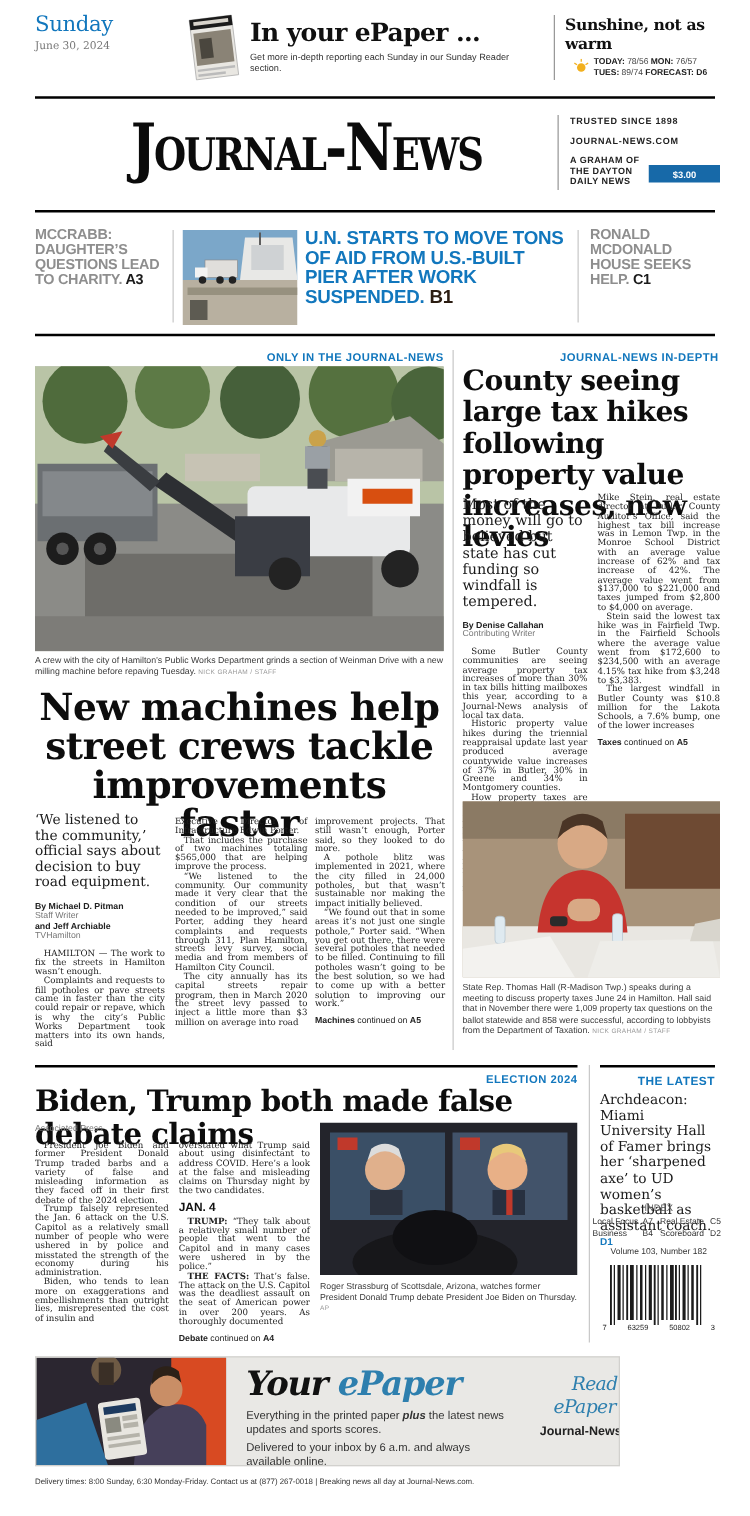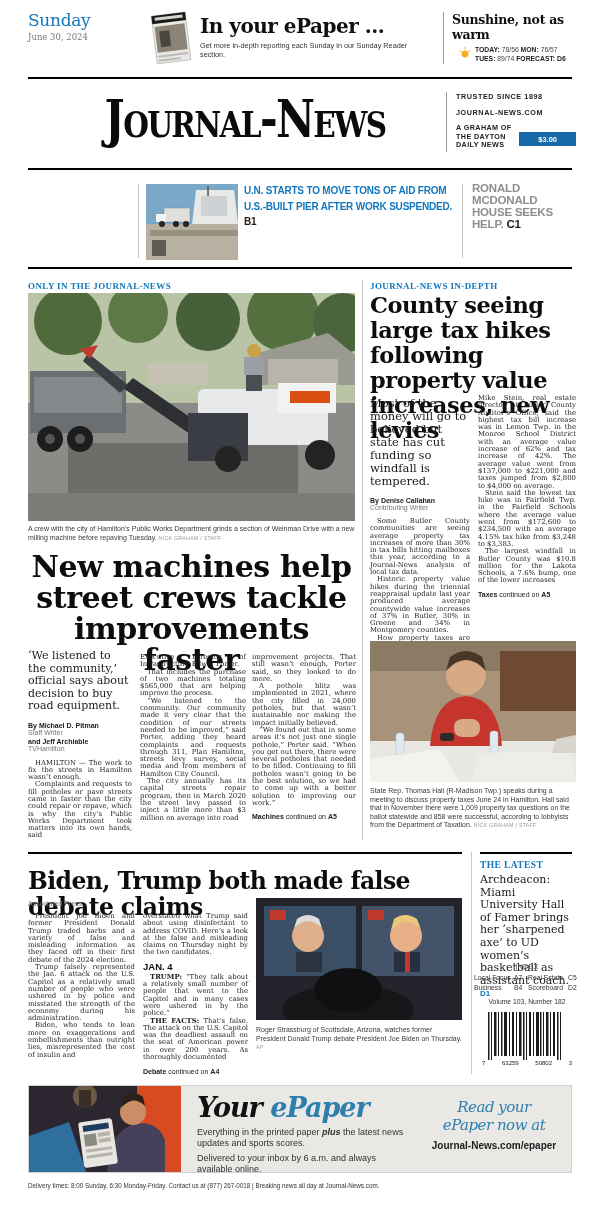--- a/index.html
+++ b/index.html
@@ -3,36 +3,36 @@
 <meta charset="utf-8">
 <style>
   * { margin:0; padding:0; box-sizing:border-box; }
   html,body { background:#fff; }
   .page { position:relative; width:600px; height:1213px; background:#fff; overflow:hidden;
           font-family:"DejaVu Serif", serif; color:#111; }
   .abs { position:absolute; }
   .rule { position:absolute; background:#000; }
   .vdiv { position:absolute; width:1px; background:#c9c9c9; }
   .sans { font-family:"Liberation Sans", sans-serif; }
-  .kicker { font-family:Liberation Serif, serif; font-weight:bold; font-size:9px;
-            letter-spacing:.4px; color:#1277bd; text-align:left; }
+  .kicker { font-family:Liberation Sans, sans-serif; font-weight:bold; font-size:9px;
+            letter-spacing:.4px; color:#1277bd; text-align:right; }
   .headline { font-weight:bold; letter-spacing:-.4px; color:#0d0d0d; }
   .deck { font-size:11px; line-height:12.5px; color:#1a1a1a; }
   .byline-name { font-family:"Liberation Sans", sans-serif; font-weight:bold; font-size:7px; color:#222; }
   .byline-role { font-family:"Liberation Sans", sans-serif; font-size:7px; color:#777; }
   .body-col p { font-size:6.9px; line-height:7.3px; text-align:justify; text-indent:7px; color:#222; }
   .body-col p.noindent { text-indent:0; }
   .caption { font-family:"Liberation Sans", sans-serif; font-size:7px; line-height:8.6px; color:#3a3a3a; }
   .credit { font-size:5.2px; color:#999; letter-spacing:.3px; }
   .continued { font-family:"Liberation Sans", sans-serif; font-size:7px; color:#222; }
   .continued b { font-weight:bold; }
   .promo-gray { font-family:"Liberation Sans", sans-serif; font-weight:bold; font-size:11.5px;
                 line-height:12px; color:#8e8e8e; letter-spacing:-.2px; }
   .promo-gray .pg { color:#1a1a1a; }
-  .promo-blue { font-family:"Liberation Sans", sans-serif; font-weight:bold; font-size:10px;
+  .promo-blue { font-family:"Liberation Sans", sans-serif; font-weight:bold; font-size:15px;
                 line-height:15.5px; color:#1277bd; letter-spacing:-.2px; }
   .promo-blue .pg { color:#2b1d12; }
   .wlbl { font-weight:bold; color:#222; }
   .idx { font-family:"Liberation Sans", sans-serif; font-size:6.8px; color:#333; }
   .lead-in { font-weight:bold; }
   svg { display:block; }
 </style>
 </head>
 <body>
 
@@ -104,20 +104,23 @@
         <div>A GRAHAM OF</div>
         <div>THE DAYTON</div>
         <div>DAILY NEWS</div>
       </div>
       <div style="background:#1769a8; color:#fff; font-size:7.5px; font-weight:bold; padding:3px 19px; height:14px; margin-top:8px;">$3.00</div>
     </div>
   </div>
 
   <div class="rule" style="left:28px; top:168px; width:544px; height:1.5px;"></div>
 
+  <div class="abs promo-gray" style="left:28px; top:182px; width:102px;">
+    <span>MCCRABB: DAUGHTER’S QUESTIONS LEAD TO CHARITY. </span><span class="pg">A3</span>
+  </div>
   <div class="vdiv" style="left:138px; top:184px; height:74px;"></div>
 
   <svg class="abs" style="left:146px; top:184px;" width="92" height="76" viewBox="0 0 92 76">
     <rect width="92" height="40" fill="#7ba7c9"></rect>
     <rect y="40" width="92" height="36" fill="#b8b0a0"></rect>
     <polygon points="50,6 88,6 92,40 46,40" fill="#e8e8e6"></polygon>
     <rect x="55" y="12" width="26" height="20" fill="#cfd2d4"></rect>
     <line x1="62" y1="2" x2="62" y2="12" stroke="#555" stroke-width="1.5"></line>
     <rect x="18" y="24" width="26" height="14" fill="#e0dedb" stroke="#888" stroke-width="0.5"></rect>
     <rect x="10" y="30" width="10" height="8" fill="#f3f3f3"></rect>
@@ -254,20 +257,21 @@
     <rect x="120" y="90" width="8" height="24" rx="3" fill="#dfeaf0" stroke="#b5c6d0" stroke-width="0.6"></rect>
     <polygon points="0,118 70,108 90,141 0,141" fill="#f3f2ef"></polygon>
     <polygon points="110,112 200,110 206,141 100,141" fill="#eeede9"></polygon>
     <polygon points="186,98 206,94 206,112 182,112" fill="#d8d5cd"></polygon>
   </svg>
   <div class="abs caption" style="left:370px; top:787px; width:206px;">
     <span>State Rep. Thomas Hall (R-Madison Twp.) speaks during a meeting to discuss property taxes June 24 in Hamilton. Hall said that in November there were 1,009 property tax questions on the ballot statewide and 858 were successful, according to lobbyists from the Department of Taxation. </span><span class="credit">NICK GRAHAM / STAFF</span>
   </div>
 
   <div class="rule" style="left:28px; top:852px; width:434px; height:2px;"></div>
+  <div class="abs kicker" style="left:28px; top:858px; width:434px;">ELECTION 2024</div>
   <div class="abs headline" style="left:28px; top:868px; width:440px; font-size:23.5px; line-height:26px; letter-spacing:-.6px;">Biden, Trump both made false debate claims</div>
   <div class="abs byline-role" style="left:28px; top:900px;">Associated Press</div>
 
   <div class="abs body-col" style="left:28px; top:913px; width:107px;">
     <p>President Joe Biden and former President Donald Trump traded barbs and a variety of false and misleading information as they faced off in their first debate of the 2024 election.</p>
     <p>Trump falsely represented the Jan. 6 attack on the U.S. Capitol as a relatively small number of people who were ushered in by police and misstated the strength of the economy during his administration.</p>
     <p>Biden, who tends to lean more on exaggerations and embellishments than outright lies, misrepresented the cost of insulin and</p>
   </div>
 
   <div class="abs body-col" style="left:143px; top:913px; width:105px;">
@@ -352,21 +356,21 @@
         <rect x="78" y="2" width="1" height="48"></rect>
     </g>
   </svg>
   <div class="abs sans" style="left:482px; top:1060px; width:90px; font-size:6px; color:#222; display:flex; justify-content:space-between;">
     <span>7</span>
       <span>63259</span>
       <span>50802</span>
       <span>3</span>
   </div>
 
-  <div class="abs" style="left:28px; top:1085px; width:544px; height:88px; background:#e9e8e5; border:1px solid #d2d1ce; overflow:hidden;">
+  <div class="abs" style="left:28px; top:1085px; width:468px; height:88px; background:#e9e8e5; border:1px solid #d2d1ce; overflow:hidden;">
     <svg style="position:absolute; left:0; top:0;" width="152" height="88" viewBox="0 0 152 88">
       <rect width="152" height="88" fill="#2b2630"></rect>
       <rect x="108" y="0" width="44" height="88" fill="#d84a22"></rect>
       <polygon points="0,50 40,36 58,88 0,88" fill="#2e6f9e"></polygon>
       <circle cx="56" cy="10" r="12" fill="#6e5a44"></circle>
       <rect x="50" y="4" width="12" height="18" fill="#3a2f26"></rect>
       <path d="M78 88 q2 -44 28 -50 q22 -4 30 16 l0 34 z" fill="#46405a"></path>
       <circle cx="104" cy="26" r="13" fill="#c98e66"></circle>
       <path d="M92 22 q12 -14 24 -2 l-2 -9 q-10 -8 -20 0 z" fill="#2c2118"></path>
       <rect x="52" y="34" width="34" height="46" rx="3" fill="#e8e6e0" transform="rotate(-8 69 57)"></rect>

